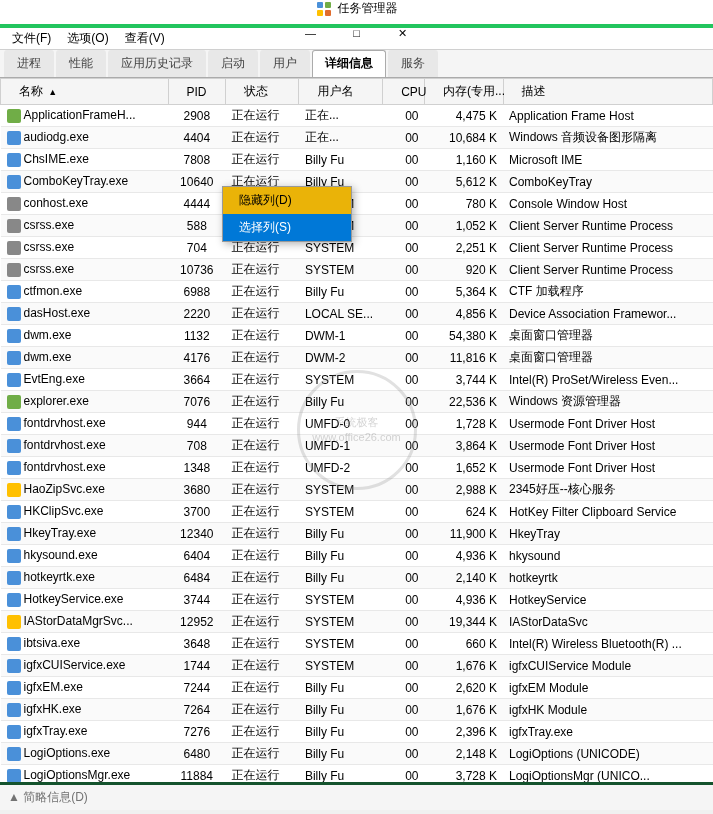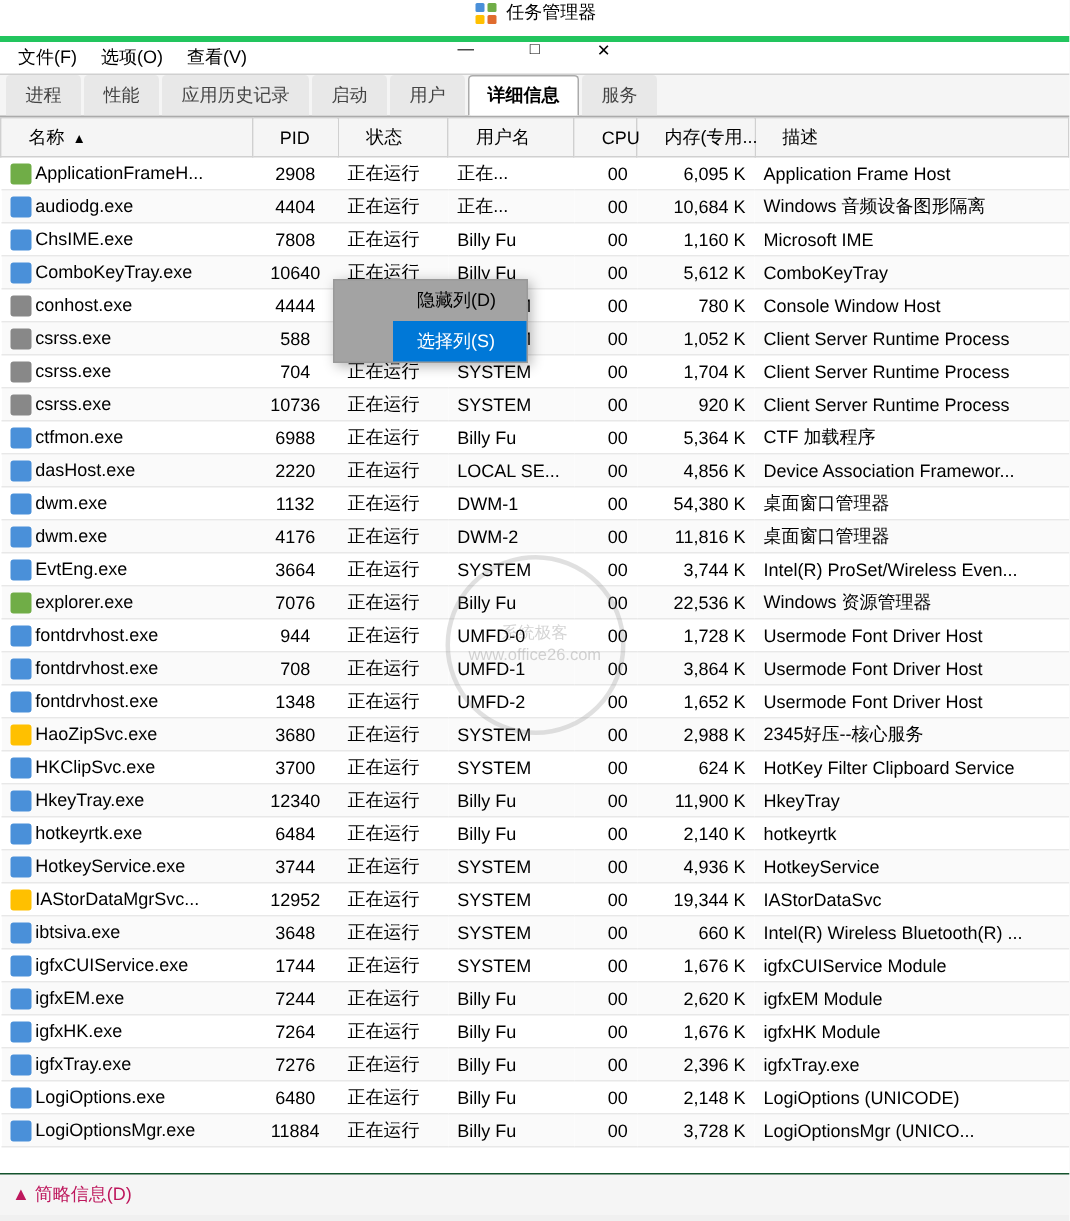--- a/index.html
+++ b/index.html
@@ -139,36 +139,35 @@
     .td-name { width: 160px; max-width: 160px; }
     .td-pid { width: 55px; max-width: 55px; text-align: center; }
     .td-status { width: 70px; max-width: 70px; }
     .td-user { width: 80px; max-width: 80px; }
     .td-cpu { width: 40px; max-width: 40px; text-align: right; margin-left: 24px; }
     .td-mem { width: 75px; max-width: 75px; text-align: right; }
     .td-desc { width: 200px; max-width: 200px; }
     .status-bar {
       height: 28px;
       background: #f5f5f5;
-      border-top: 1px solid #14532d;
+      border-top: 3px solid #14532d;
       display: flex;
       align-items: center;
       padding: 0 8px;
       font-size: 12px;
-      color: #be185d;
+      color: #737373;
     }
     
     .context-menu {
       position: absolute;
-      background: #a3a3a3;
+      background: #eab308;
       border: 1px solid #999;
       box-shadow: 2px 2px 8px rgba(0,0,0,0.3);
       z-index: 100;
       min-width: 130px;
-      padding-left: 39px;
     }
     .context-menu-item {
       padding: 5px 16px;
       cursor: pointer;
       font-size: 12px;
       color: #000;
     }
     .context-menu-item.highlighted {
       background: #0078d7;
       color: #ffffff;
@@ -261,21 +260,21 @@
       </thead>
       <tbody id="process-tbody">
       <tr>
       <td class="td-name">
         <span style="display:inline-block;width:14px;height:14px;vertical-align:middle;margin-right:3px;background:#70ad47;border-radius:2px;"></span>ApplicationFrameH...
       </td>
       <td class="td-pid">2908</td>
       <td class="td-status">正在运行</td>
       <td class="td-user">正在...</td>
       <td class="td-cpu">00</td>
-      <td class="td-mem">6,095 K</td>
+      <td class="td-mem">4,475 K</td>
       <td class="td-desc">Application Frame Host</td>
     </tr>
           <tr>
       <td class="td-name">
         <span style="display:inline-block;width:14px;height:14px;vertical-align:middle;margin-right:3px;background:#4a90d9;border-radius:2px;"></span>audiodg.exe
       </td>
       <td class="td-pid">4404</td>
       <td class="td-status">正在运行</td>
       <td class="td-user">正在...</td>
       <td class="td-cpu">00</td>
@@ -327,21 +326,21 @@
       <td class="td-desc">Client Server Runtime Process</td>
     </tr>
           <tr>
       <td class="td-name">
         <span style="display:inline-block;width:14px;height:14px;vertical-align:middle;margin-right:3px;background:#888;border-radius:2px;"></span>csrss.exe
       </td>
       <td class="td-pid">704</td>
       <td class="td-status">正在运行</td>
       <td class="td-user">SYSTEM</td>
       <td class="td-cpu">00</td>
-      <td class="td-mem">1,704 K</td>
+      <td class="td-mem">2,251 K</td>
       <td class="td-desc">Client Server Runtime Process</td>
     </tr>
           <tr>
       <td class="td-name">
         <span style="display:inline-block;width:14px;height:14px;vertical-align:middle;margin-right:3px;background:#888;border-radius:2px;"></span>csrss.exe
       </td>
       <td class="td-pid">10736</td>
       <td class="td-status">正在运行</td>
       <td class="td-user">SYSTEM</td>
       <td class="td-cpu">00</td>
@@ -472,20 +471,31 @@
           <tr>
       <td class="td-name">
         <span style="display:inline-block;width:14px;height:14px;vertical-align:middle;margin-right:3px;background:#4a90d9;border-radius:2px;"></span>HkeyTray.exe
       </td>
       <td class="td-pid">12340</td>
       <td class="td-status">正在运行</td>
       <td class="td-user">Billy Fu</td>
       <td class="td-cpu">00</td>
       <td class="td-mem">11,900 K</td>
       <td class="td-desc">HkeyTray</td>
+    </tr>
+          <tr>
+      <td class="td-name">
+        <span style="display:inline-block;width:14px;height:14px;vertical-align:middle;margin-right:3px;background:#4a90d9;border-radius:2px;"></span>hkysound.exe
+      </td>
+      <td class="td-pid">6404</td>
+      <td class="td-status">正在运行</td>
+      <td class="td-user">Billy Fu</td>
+      <td class="td-cpu">00</td>
+      <td class="td-mem">4,936 K</td>
+      <td class="td-desc">hkysound</td>
     </tr>
           <tr>
       <td class="td-name">
         <span style="display:inline-block;width:14px;height:14px;vertical-align:middle;margin-right:3px;background:#4a90d9;border-radius:2px;"></span>hotkeyrtk.exe
       </td>
       <td class="td-pid">6484</td>
       <td class="td-status">正在运行</td>
       <td class="td-user">Billy Fu</td>
       <td class="td-cpu">00</td>
       <td class="td-mem">2,140 K</td>

